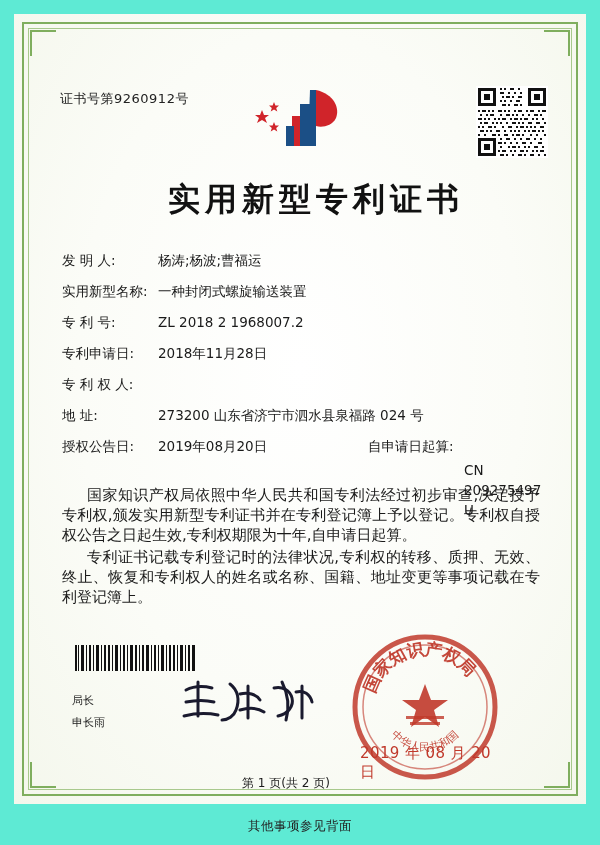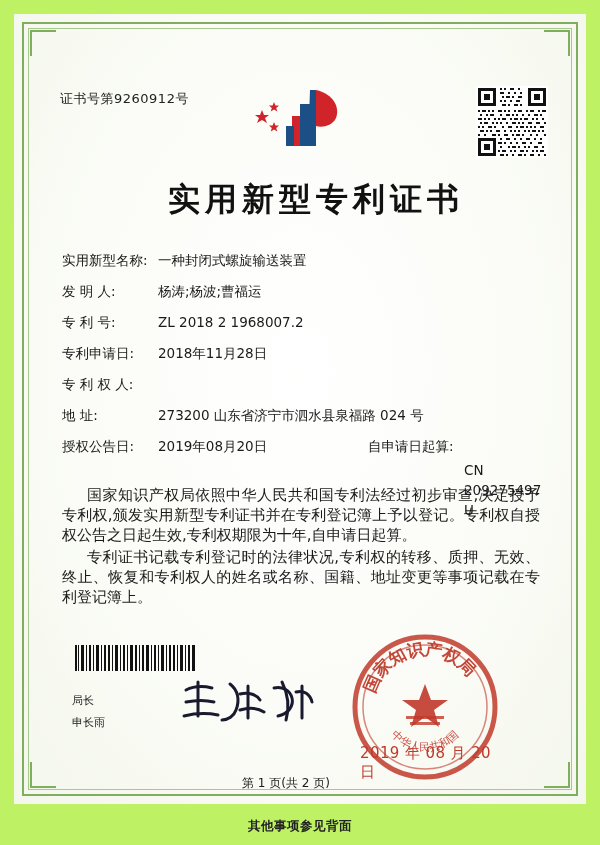--- a/index.html
+++ b/index.html
@@ -13,21 +13,21 @@
     font-family: "DejaVu Sans", "Liberation Sans", sans-serif;
     overflow: hidden;
     position: relative;
   }
 
   .page {
     position: absolute;
     left: 0; top: 0;
     width: 600px;
     height: 845px;
-    background: #bef264;
+    background: #5eead4;
   }
 
   
   .paper-tint {
     position: absolute;
     left: 14px; top: 14px;
     width: 572px; height: 790px;
     background:
       radial-gradient(ellipse at 50% 45%, #ffffff 0%, #fbfcf7 55%, #f4f7ec 100%);
   }
@@ -189,21 +189,20 @@
   }
 
   .footer-note {
     position: absolute;
     left: 0; top: 818px;
     width: 600px;
     text-align: center;
     font-size: 12.5px;
     color: #222;
     letter-spacing: 0.5px;
-    font-weight: bold;
   }
 </style>
 </head>
 <body>
 
 <div class="page">
   <div class="paper-tint"></div>
 
   <div class="border-outer"></div>
   <div class="border-inner"></div>
@@ -395,26 +394,26 @@
         <rect x="31" y="34" width="1" height="1"></rect>
           <rect x="34" y="34" width="1" height="1"></rect>
       </g>
     </svg>
   </div>
 
   <div class="title">实用新型专利证书</div>
 
   <div class="fields">
     <div class="field-row">
+      <div class="field-label">发 明 人:</div>
+      <div class="field-value">杨涛;杨波;曹福运</div>
+    </div>
+    <div class="field-row">
       <div class="field-label">实用新型名称:</div>
       <div class="field-value">一种封闭式螺旋输送装置</div>
-    </div>
-    <div class="field-row">
-      <div class="field-label">发 明 人:</div>
-      <div class="field-value">杨涛;杨波;曹福运</div>
     </div>
     <div class="field-row">
       <div class="field-label">专 利 号:</div>
       <div class="field-value">ZL 2018 2 1968007.2</div>
     </div>
     <div class="field-row">
       <div class="field-label">专利申请日:</div>
       <div class="field-value">2018年11月28日</div>
     </div>
     <div class="field-row">

